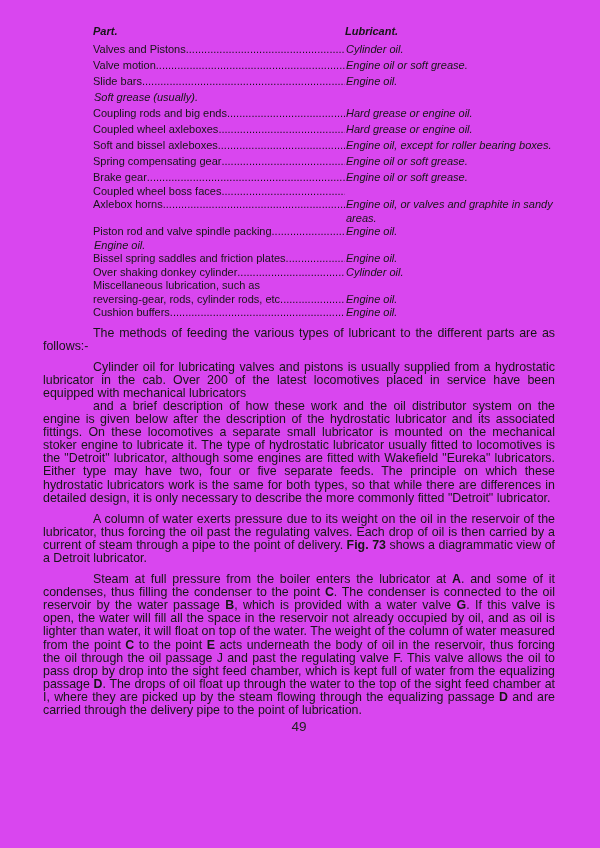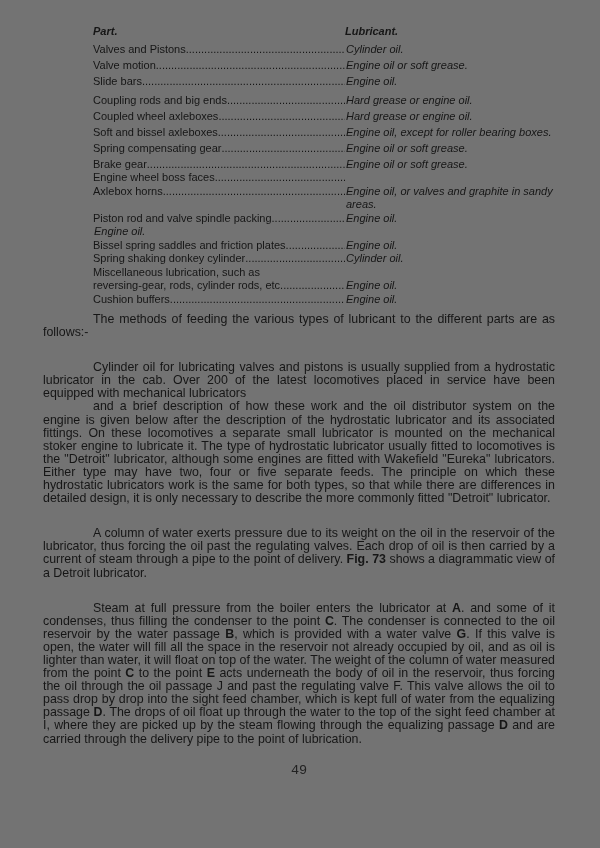--- a/index.html
+++ b/index.html
@@ -1,43 +1,43 @@
 <!DOCTYPE html>
 <html><head>
 <meta charset="utf-8">
 <style>
   html,body{margin:0;padding:0;}
   body{width:600px;height:848px;background:#fffffe;overflow:hidden;}
   .page{
     box-sizing:border-box;width:600px;height:848px;
     padding:25px 45px 0 43px;
     font-family:"Liberation Sans",sans-serif;
-    color:#161616;background:#737373;
+    color:#161616;background:#d946ef;
   }
   
   .lub-table{margin-left:50px;font-size:11px;}
   .lub-header{display:flex;line-height:13px;margin-bottom:5px;}
   .lub-header .hd{font-weight:bold;font-style:italic;}
   .lub-header .h-part{width:252px;}
   .row{display:flex;line-height:13.5px;}
   .row.sp{margin-bottom:2.5px;align-items:flex-end;}
   .part-cell{width:252px;min-width:252px;display:flex;overflow:hidden;}
   .part-txt{white-space:nowrap;}
   .dots{flex:1;overflow:hidden;white-space:nowrap;}
   .dots::after{content:"....................................................................................................";}
   .dots.hidden::after{content:"";}
   .lub-cell{width:212px;padding-left:1px;font-style:italic;}
   
   .paras{margin-top:7px;font-size:12.4px;line-height:13.1px;text-align:justify;}
   .para{margin:0;text-indent:50px;}
-  .para.spaced{margin-top:22px;}
+  .para.spaced{margin-top:8px;}
   
   .page-number{
-    text-align:center;margin-top:17px;
-    font-family:Liberation Mono, monospace;font-size:13.5px;color:#222;
+    text-align:center;margin-top:2px;
+    font-family:Liberation Sans, sans-serif;font-size:13.5px;color:#222;
   }
 </style>
 </head>
 <body>
 
 <div class="page">
 
   <div class="lub-table">
     <div class="lub-header">
       <span class="hd h-part">Part.</span>
@@ -59,20 +59,21 @@
       <span class="lub-cell">Engine oil or soft grease.</span>
     </div>
         <div class="row sp">
       <span class="part-cell">
             <span class="part-txt">Slide bars</span>
             <span class="dots"></span>
           </span>
       <span class="lub-cell">Engine oil.</span>
     </div>
         <div class="row sp">
+      <span class="lub-cell">Soft grease (usually).</span>
     </div>
         <div class="row sp">
       <span class="part-cell">
             <span class="part-txt">Coupling rods and big ends</span>
             <span class="dots"></span>
           </span>
       <span class="lub-cell">Hard grease or engine oil.</span>
     </div>
         <div class="row sp">
       <span class="part-cell">
@@ -97,21 +98,21 @@
     </div>
         <div class="row">
       <span class="part-cell">
             <span class="part-txt">Brake gear</span>
             <span class="dots"></span>
           </span>
       <span class="lub-cell">Engine oil or soft grease.</span>
     </div>
         <div class="row">
       <span class="part-cell">
-            <span class="part-txt">Engine wheel boss faces</span>
+            <span class="part-txt">Coupled wheel boss faces</span>
             <span class="dots"></span>
           </span>
     </div>
         <div class="row">
       <span class="part-cell">
             <span class="part-txt">Axlebox horns</span>
             <span class="dots"></span>
           </span>
       <span class="lub-cell">Engine oil, or valves and graphite in sandy areas.</span>
     </div>
@@ -127,21 +128,21 @@
     </div>
         <div class="row">
       <span class="part-cell">
             <span class="part-txt">Bissel spring saddles and friction plates</span>
             <span class="dots"></span>
           </span>
       <span class="lub-cell">Engine oil.</span>
     </div>
         <div class="row">
       <span class="part-cell">
-            <span class="part-txt">Spring shaking donkey cylinder</span>
+            <span class="part-txt">Over shaking donkey cylinder</span>
             <span class="dots"></span>
           </span>
       <span class="lub-cell">Cylinder oil.</span>
     </div>
         <div class="row">
       <span class="part-cell">
             <span class="part-txt">Miscellaneous lubrication, such as</span>
             <span class="dots hidden"></span>
           </span>
       <span class="lub-cell"></span>

